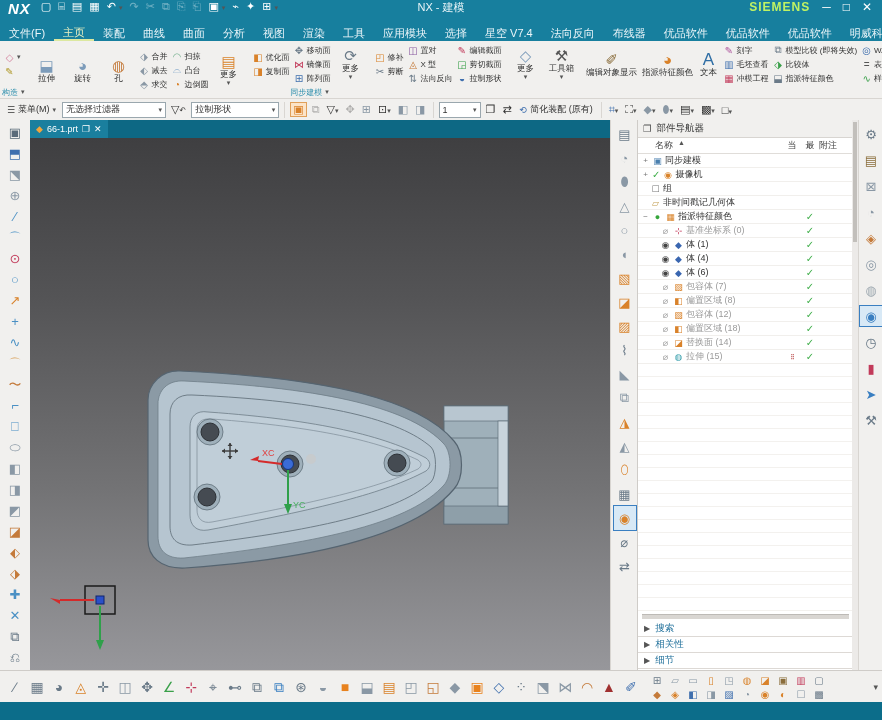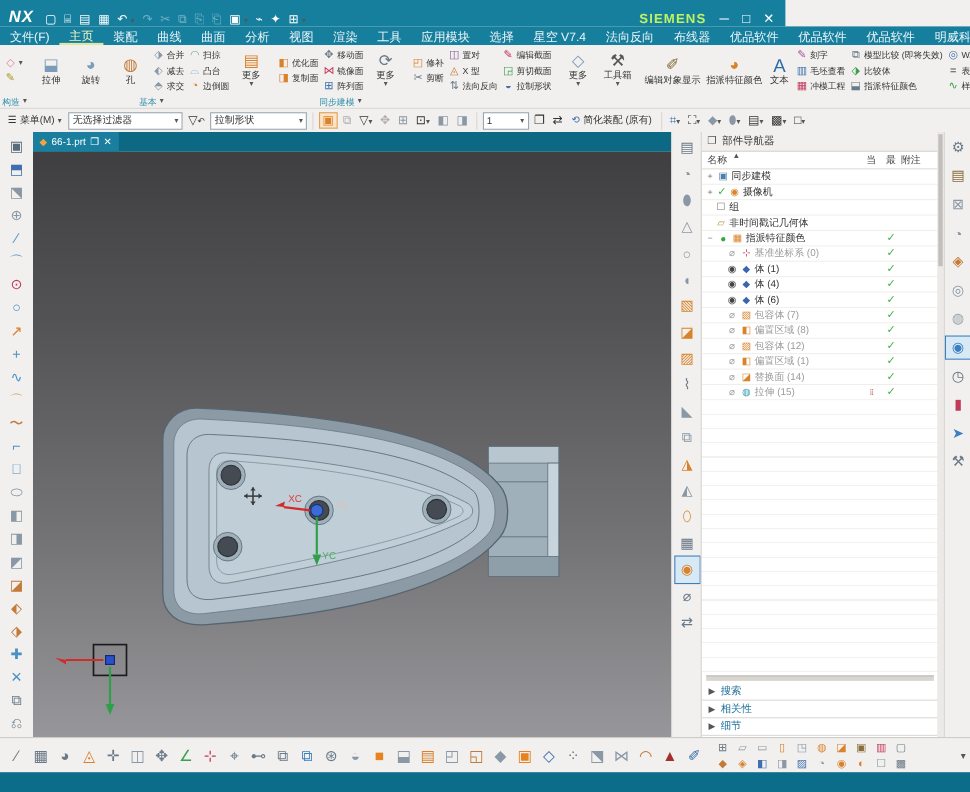--- a/index.html
+++ b/index.html
@@ -1,18 +1,18 @@
 <!DOCTYPE html>
 <html><head>
 <meta charset="utf-8">
 <style>
   html,body{margin:0;padding:0;background:#222;}
   .app{position:relative;width:882px;height:720px;font-family:"Liberation Sans","DejaVu Sans",sans-serif;overflow:hidden;background:#f1f0ee;user-select:none;}
   
-  .titlebar{position:absolute;left:0;top:0;width:714px;height:24px;background:#177f9e;display:flex;align-items:flex-end;color:#fff;}
+  .titlebar{position:absolute;left:0;top:0;width:882px;height:24px;background:#177f9e;display:flex;align-items:flex-start;color:#fff;}
   .nxlogo{font-weight:bold;font-size:15px;font-style:italic;margin:0 10px 0 8px;letter-spacing:1px;}
   .qat{display:flex;align-items:center;gap:7px;font-size:11px;}
   .qat .qi{cursor:pointer;}
   .qat .dis{opacity:.38;}
   .ttl{position:absolute;left:0;right:0;text-align:center;font-size:11px;color:#e8f4f8;pointer-events:none;}
   .tbr{margin-left:auto;display:flex;align-items:center;gap:12px;padding-right:10px;}
   .brand{font-weight:bold;font-size:12px;letter-spacing:1px;color:#bef264;}
   .winbtn{font-size:12px;cursor:pointer;}
   
   .menubar{position:absolute;left:0;top:24px;width:882px;height:17px;background:#177f9e;display:flex;align-items:stretch;color:#eaf5f9;font-size:11px;}
@@ -52,21 +52,21 @@
   .vtab{height:18px;background:#1a7f9e;color:#fff;font-size:9px;display:flex;align-items:center;gap:4px;padding:0 6px;cursor:pointer;}
   .vtab .pic{color:#f0a43c;font-size:9px;}
   .vtab .vx{font-size:9px;cursor:pointer;}
   .vcanvas{position:absolute;left:0;top:18px;width:580px;height:532px;background:linear-gradient(180deg,#3f3f41 0%,#545456 30%,#737375 66%,#97979b 100%);}
   
   .nav{position:absolute;left:637px;top:120px;width:215px;height:550px;background:#fff;border-left:1px solid #cfccc8;font-size:9px;color:#333;}
   .scroll{position:absolute;left:852px;top:120px;width:6px;height:550px;background:#eceae8;}
   .scroll .thumb{position:absolute;left:1px;top:2px;width:4px;height:120px;background:#c2bfbb;}
   .ntitle{height:17px;display:flex;align-items:center;gap:5px;padding:0 5px;background:#f1f0ee;border-bottom:1px solid #d8d5d1;font-size:9.5px;}
   .nhead{height:15px;display:flex;align-items:center;border-bottom:1px solid #e0ddd9;color:#444;}
-  .nh-name{flex:1;padding-left:5px;display:flex;gap:5px;}
+  .nh-name{flex:1;padding-left:17px;display:flex;gap:5px;}
   .nh-c{width:18px;text-align:center;}
   .nh-note{width:34px;}
   .nrow{height:13px;display:flex;align-items:center;border-bottom:1px solid #f1efec;cursor:pointer;}
   .nrow .body{flex:1;display:flex;align-items:center;gap:2px;overflow:hidden;white-space:nowrap;}
   .nrow .exp{width:9px;text-align:center;color:#777;font-size:8px;}
   .nrow .eye{width:11px;text-align:center;font-size:9px;color:#444;}
   .nrow .fic{width:11px;text-align:center;font-size:9px;}
   .nrow .c1,.nrow .c2{width:18px;text-align:center;}
   .nrow .note{width:34px;}
   .nrow.dim .lbl{color:#9b9b9b;}
@@ -101,20 +101,21 @@
       <span class="qi dis">↷</span>
       <span class="qi dis">✂</span>
       <span class="qi dis">⧉</span>
       <span class="qi dis">⎘</span>
       <span class="qi dis">⎗</span>
       <span class="qi">▣ <span class="caret">▾</span></span>
       <span class="qi">⌁</span>
       <span class="qi">✦</span>
       <span class="qi">⊞ <span class="caret">▾</span></span>
     </span>
+    <span class="ttl">NX - 建模</span>
     <span class="tbr">
       <span class="brand">SIEMENS</span>
       <span class="winbtn">─</span>
       <span class="winbtn">□</span>
       <span class="winbtn">✕</span>
     </span>
   </div>
 
   <div class="menubar">
     <span class="mtab">文件(F)</span>
@@ -198,24 +199,20 @@
               <span class="si" style="color:#d9822a;">◔</span>
               <span>边倒圆</span>
             </div>
         </div>
         <div class="big">
             <span class="bi" style="color:#d9822a;">▤</span>
             <span>更多</span>
             <span class="caret">▾</span>
           </div>
       </div>
-      <div class="rlabel">
-          <span>基本</span>
-          <span class="caret">▾</span>
-        </div>
     </div>
     <div class="rdiv"></div>
     <div class="rgroup">
       <div class="rcontent">
         <div class="smallcol">
           <div class="sm">
               <span class="si" style="color:#d9822a;">◧</span>
               <span>优化面</span>
             </div>
           <div class="sm">
@@ -672,21 +669,21 @@
           <span class="lbl">包容体 (12)</span>
         </span>
       <span class="c1"></span>
         <span class="c2 chk">✓</span>
         <span class="note"></span>
     </div>
     <div class="nrow dim">
       <span class="body" style="padding-left:22px;">
           <span class="eye" style="color:#999;">⌀</span>
           <span class="fic" style="color:#d9822a;">◧</span>
-          <span class="lbl">偏置区域 (1)</span>
+          <span class="lbl">偏置区域 (18)</span>
         </span>
       <span class="c1"></span>
         <span class="c2 chk">✓</span>
         <span class="note"></span>
     </div>
     <div class="nrow dim">
       <span class="body" style="padding-left:22px;">
           <span class="eye" style="color:#999;">⌀</span>
           <span class="fic" style="color:#d9822a;">◪</span>
           <span class="lbl">替换面 (14)</span>

